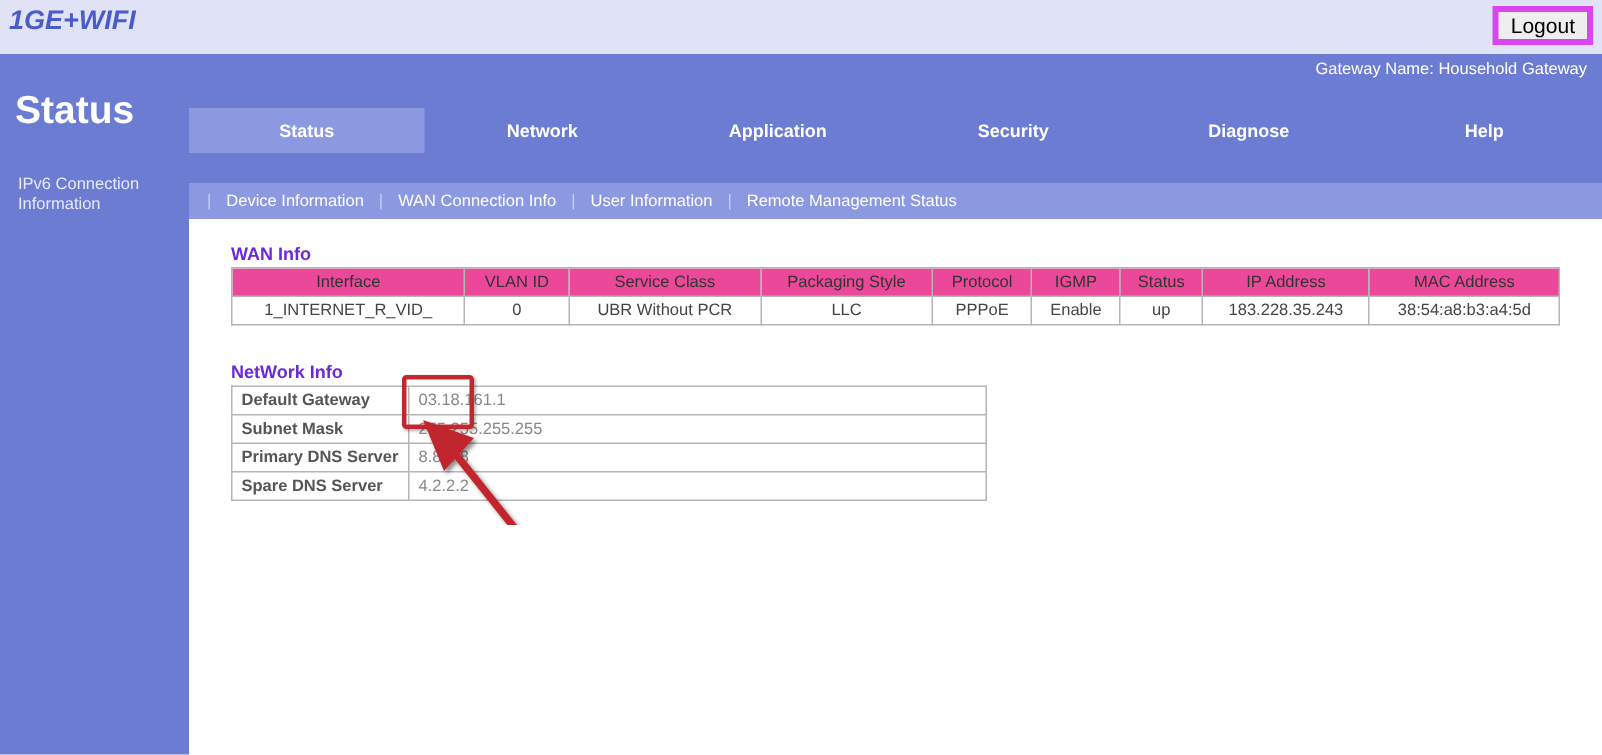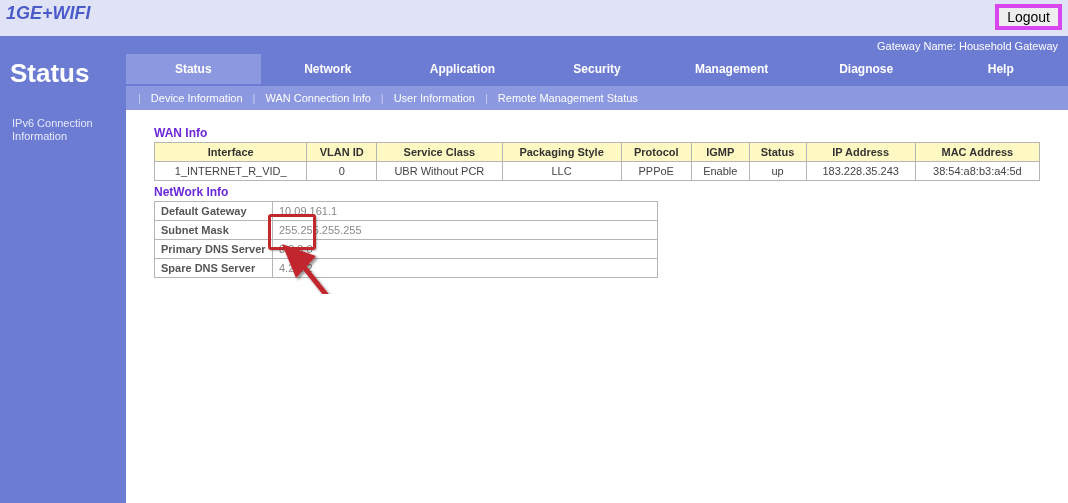--- a/index.html
+++ b/index.html
@@ -8,38 +8,38 @@
   .topbar { height: 36px; background: #dfe3f5; position: relative; padding: 0 6px; }
   .logo { color:#4b5bc9; font-weight:bold; font-size:18px; line-height:26px; font-style:italic; }
   .logout-btn { position:absolute; right:6px; top:4px; background:#eee; border:4px solid #d946ef; padding:1px 8px; font-size:14px; cursor:pointer; }
 
   .layout { display:flex; height:calc(100% - 26px); }
   .sidebar { width:126px; background:#6d7cd3; color:#e6e9fb; display:flex; flex-direction:column; }
   .page-title { font-size:26px; font-weight:bold; color:#fff; padding:22px 10px 18px; }
   .side-item { padding:10px 8px 10px 12px; font-size:11px; line-height:1.2; cursor:pointer; }
 
   .main { flex:1; display:flex; flex-direction:column; background:#fff; }
-  .banner { background:#6d7cd3; height:50px; display:flex; flex-direction:column; }
+  .banner { background:#6d7cd3; height:86px; display:flex; flex-direction:column; }
   .gateway { text-align:right; color:#fff; font-size:11px; padding:4px 10px 0 0; }
   .tabs { display:flex; align-items:center; flex:1; }
   .tab { flex:1; text-align:center; color:#fff; font-size:12px; font-weight:bold; padding:8px 0; cursor:pointer; }
   .tab.active { background:#8c98df; }
   .subtabs { background:#8c98df; color:#fff; font-size:11px; padding:6px 12px; display:flex; gap:6px; align-items:center; }
   .subtabs span.sep { color:#c9cff1; }
   .subtab { padding:0 4px; cursor:pointer; }
 
   .content { padding:16px 28px; overflow:auto; position:relative; }
 
   .section-label { font-weight:bold; font-size:12px; color:#6d28d9; margin-bottom:2px; }
   table.data { width:100%; border-collapse:collapse; font-size:11px; }
   table.data th, table.data td { border:1px solid #b5b5b5; padding:3px 6px; text-align:center; }
-  table.data th { background:#fef9c3; font-weight:bold; color:#333;margin-top:48px; }
+  table.data th { background:#ec4899; font-weight:normal; color:#333;margin-top:48px; }
   table.data td { background:#fff; color:#444; }
 
-  .networkinfo { margin-top:4px; }
+  .networkinfo { margin-top:24px; }
   table.kv { border-collapse:collapse; font-size:11px; width:504px; }
   table.kv td { border:1px solid #b5b5b5; padding:3px 6px; color:#555; }
   table.kv td.label { width:118px; font-weight:bold; background:#fff; }
   table.kv td.val { background:#fff; color:#888; }
   .blurval { color:#c4c4c4; }
 
   .highlight-box { position:absolute; border:3px solid #c1272d; border-radius:3px; pointer-events:none; box-shadow:1px 1px 2px rgba(0,0,0,.3); }
 
   .arrow-svg { position:absolute; pointer-events:none; }
 </style>
@@ -58,21 +58,20 @@
   </div>
 
   <div class="main">
     <div class="banner">
       <div class="gateway">Gateway Name: Household Gateway</div>
       <div class="tabs">
         <div class="tab active">Status</div>
         <div class="tab">Network</div>
         <div class="tab">Application</div>
         <div class="tab">Security</div>
-        <div class="tab">Management</div>
         <div class="tab">Diagnose</div>
         <div class="tab">Help</div>
       </div>
     </div>
     <div class="subtabs">
       <span class="sep">|</span>
       <span class="subtab">Device Information</span>
       <span class="sep">|</span>
       <span class="subtab">WAN Connection Info</span>
       <span class="sep">|</span>
@@ -109,21 +108,21 @@
         </tr>
       </tbody>
         </table>
 
       <div class="networkinfo">
         <div class="section-label">NetWork Info</div>
         <table class="kv">
           <tbody>
               <tr>
             <td class="label">Default Gateway</td>
-            <td class="val blurval">10.09.161.1</td>
+            <td class="val blurval">03.18.161.1</td>
           </tr>
           <tr>
             <td class="label">Subnet Mask</td>
             <td class="val blurval">255.255.255.255</td>
           </tr>
           <tr>
             <td class="label">Primary DNS Server</td>
             <td class="val">8.8.8.8</td>
           </tr>
           <tr>

